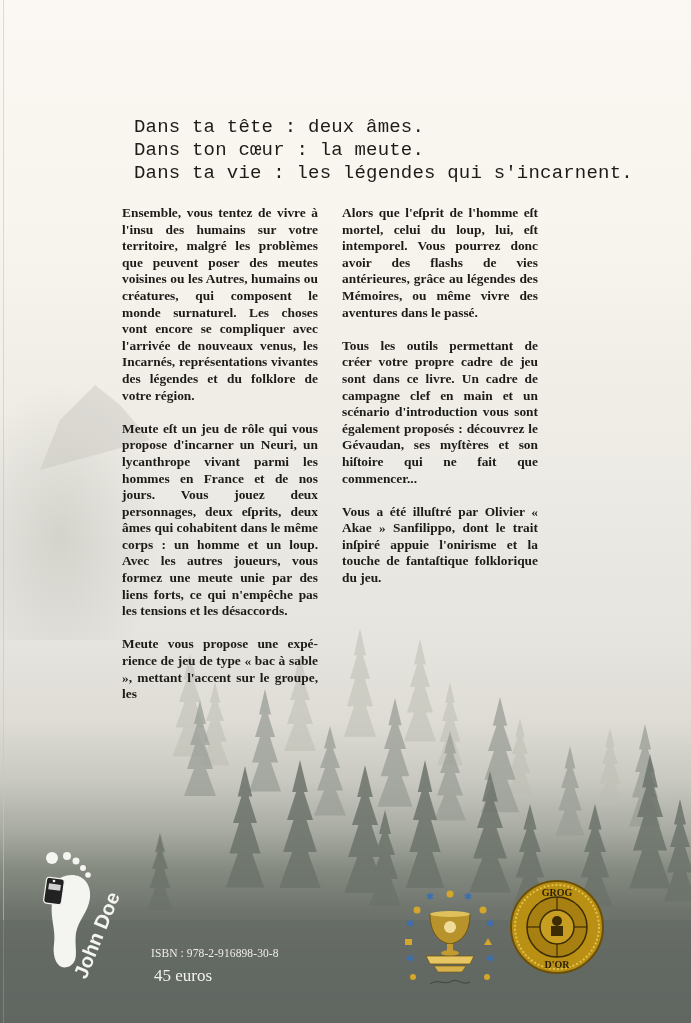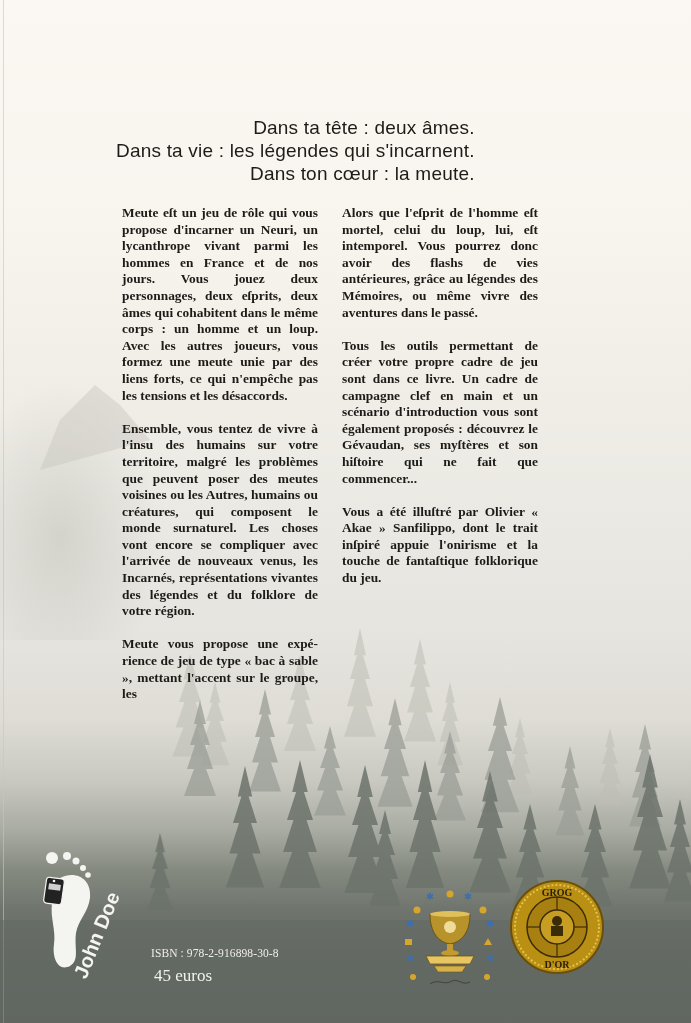--- a/index.html
+++ b/index.html
@@ -17,23 +17,23 @@
     }
     
     .forest { position: absolute; left: 0; top: 0; width: 691px; height: 1023px; }
     .fog-left {
       position: absolute; left: -40px; top: 380px; width: 200px; height: 260px;
       background: radial-gradient(ellipse at 50% 60%, rgba(170,170,162,0.35), rgba(220,218,212,0) 70%);
     }
     .spine { position: absolute; left: 3px; top: 0; width: 1px; height: 1023px; background: rgba(200,196,188,0.6); }
 
     .tagline {
-      position: absolute; left: 116px; top: 116px;
-      font-family: Liberation Sans, sans-serif; font-size: 19px; line-height: 23px;
-      color: #1e1c19; letter-spacing: 0.2px; text-align: right;
+      position: absolute; left: 134px; top: 116px;
+      font-family: Liberation Mono, monospace; font-size: 19px; line-height: 23px;
+      color: #1e1c19; letter-spacing: 0.2px;
     }
     .tagline div { white-space: nowrap; }
 
     .col {
       position: absolute; top: 205px; width: 196px;
       font-size: 13.4px; line-height: 16.6px; color: #1d1b18;
       text-align: justify; font-weight: bold;
     }
     .col.left { left: 122px; }
     .col.right { left: 342px; }
@@ -101,27 +101,27 @@
       <use href="#pine" transform="translate(595,900) scale(1.1,1.6)"></use>
       <use href="#pine" transform="translate(650,880) scale(1.3,2.1)"></use>
       <use href="#pine" transform="translate(680,895) scale(1,1.6)"></use>
       <use href="#pine" transform="translate(160,905) scale(0.8,1.2)"></use>
     </g>
     <rect x="0" y="920" width="691" height="103" fill="#626862" opacity="0.55"></rect>
   </svg>
 
   <div class="tagline">
     <div>Dans ta tête : deux âmes.</div>
+    <div>Dans ton cœur : la meute.</div>
     <div>Dans ta vie : les légendes qui s'incarnent.</div>
-    <div>Dans ton cœur : la meute.</div>
   </div>
 
   <div class="col left">
+    <p>Ensemble, vous tentez de vivre à l'insu des humains sur votre territoire, malgré les problèmes que peuvent poser des meutes voisines ou les Autres, humains ou créatures, qui composent le monde surnaturel. Les choses vont encore se compliquer avec l'arrivée de nouveaux venus, les Incarnés, représentations vivantes des légendes et du folklore de votre région.</p>
     <p>Meute eſt un jeu de rôle qui vous propose d'incarner un Neuri, un lycanthrope vivant parmi les hommes en France et de nos jours. Vous jouez deux personnages, deux eſprits, deux âmes qui cohabitent dans le même corps : un homme et un loup. Avec les autres joueurs, vous formez une meute unie par des liens forts, ce qui n'empêche pas les tensions et les désaccords.</p>
-    <p>Ensemble, vous tentez de vivre à l'insu des humains sur votre territoire, malgré les problèmes que peuvent poser des meutes voisines ou les Autres, humains ou créatures, qui composent le monde surnaturel. Les choses vont encore se compliquer avec l'arrivée de nouveaux venus, les Incarnés, représentations vivantes des légendes et du folklore de votre région.</p>
     <p>Meute vous propose une expé­rience de jeu de type « bac à sable », mettant l'accent sur le groupe, les</p>
   </div>
 
   <div class="col right">
     <p>Alors que l'eſprit de l'homme eſt mortel, celui du loup, lui, eſt intem­porel. Vous pourrez donc avoir des flashs de vies antérieures, grâce au légendes des Mémoires, ou même vivre des aventures dans le passé.</p>
     <p>Tous les outils permettant de créer votre propre cadre de jeu sont dans ce livre. Un cadre de campagne clef en main et un scénario d'intro­duction vous sont également proposés : découvrez le Gévaudan, ses myſtères et son hiſtoire qui ne fait que commencer...</p>
     <p>Vous a été illuſtré par Olivier « Akae » Sanfilippo, dont le trait inſpiré appuie l'onirisme et la touche de fantaſtique folklorique du jeu.</p>
   </div>
 
   <svg class="publisher-logo" viewBox="0 0 80 140">

